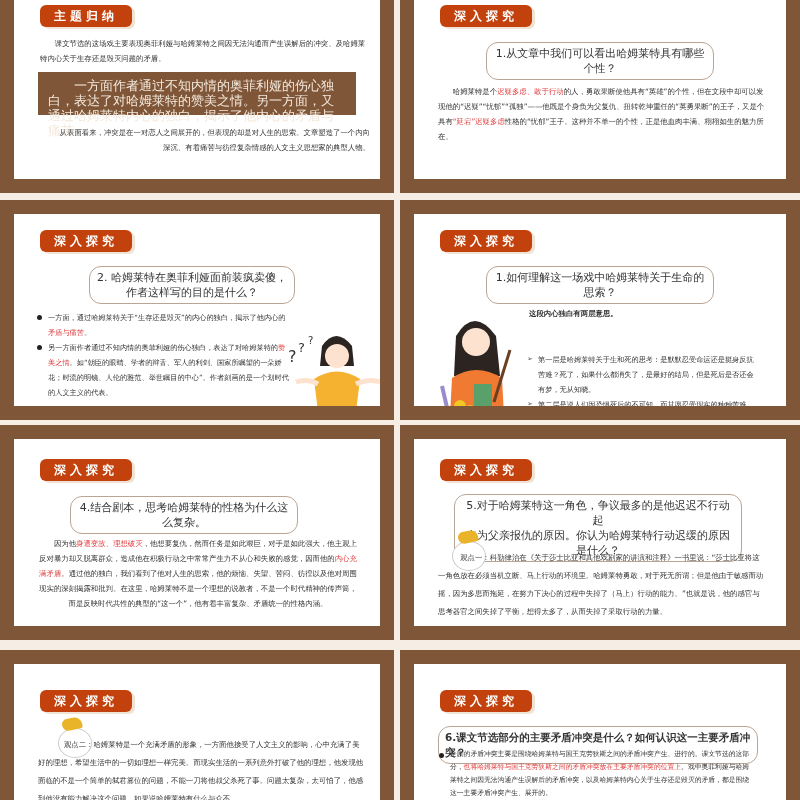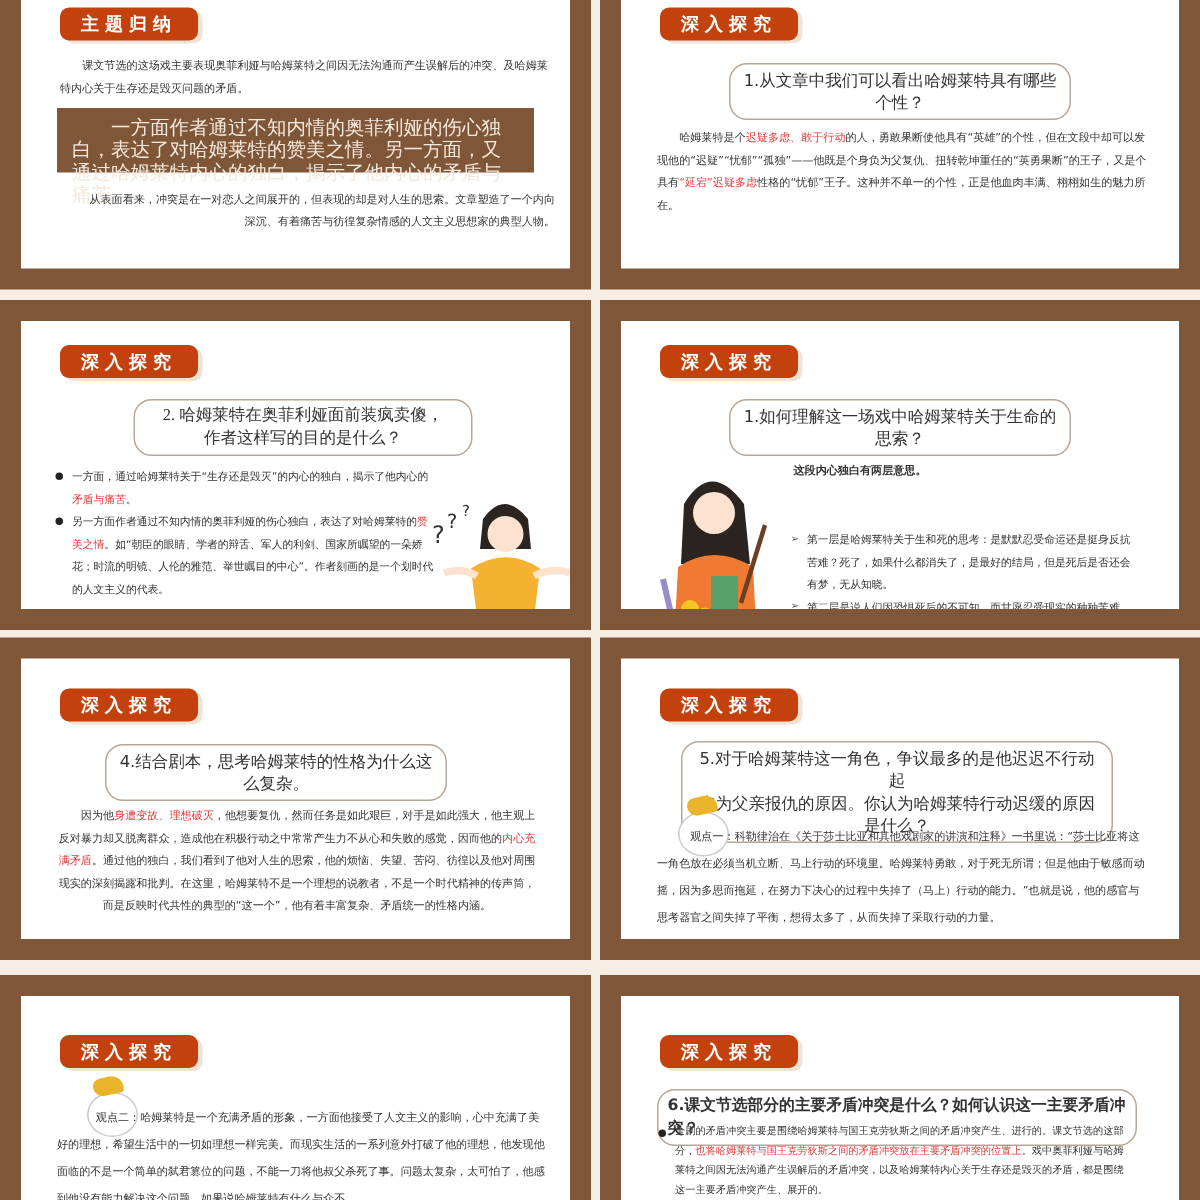--- a/index.html
+++ b/index.html
@@ -41,21 +41,21 @@
       <div class="qbox" style="left:72px;top:42px;width:228px;">1.从文章中我们可以看出哈姆莱特具有哪些个性？</div>
       <div class="p" style="left:24px;top:84px;width:330px;text-indent:2em;">
         <span>哈姆莱特是个</span><span class="red">迟疑多虑、敢于行动</span><span>的人，勇敢果断使他具有“英雄”的个性，但在文段中却可以发现他的“迟疑”“忧郁”“孤独”——他既是个身负为父复仇、扭转乾坤重任的“英勇果断”的王子，又是个具有</span><span class="red">“延宕”迟疑多虑</span><span>性格的“忧郁”王子。这种并不单一的个性，正是他血肉丰满、栩栩如生的魅力所在。</span>
       </div>
     </div>
   </div>
 
   <div class="slide" style="left:0;top:200px;width:394px;height:220px;">
     <div class="inner">
       <div class="tag" style="top:16px;">深入探究</div>
-      <div class="qbox" style="left:75px;top:52px;width:226px;font-family:Liberation Serif, serif;">
+      <div class="qbox" style="left:75px;top:52px;width:206px;">
         <div>2. 哈姆莱特在奥菲利娅面前装疯卖傻，</div>
         <div>作者这样写的目的是什么？</div>
       </div>
       <ul class="bullets" style="left:22px;top:96px;width:256px;">
         <li><span>一方面，通过哈姆莱特关于“生存还是毁灭”的内心的独白，揭示了他内心的</span><span class="red">矛盾与痛苦</span><span>。</span></li>
         <li><span>另一方面作者通过不知内情的奥菲利娅的伤心独白，表达了对哈姆莱特的</span><span class="red">赞美之情</span><span>。如“朝臣的眼睛、学者的辩舌、军人的利剑、国家所瞩望的一朵娇花；时流的明镜、人伦的雅范、举世瞩目的中心”。作者刻画的是一个划时代的人文主义的代表。</span></li>
       </ul>
       <div style="position:absolute;left:270px;top:110px;width:100px;height:90px;">
         <svg width="100" height="90" viewBox="0 0 100 90">
           <text x="4" y="38" font-size="16" fill="#333">?</text>

